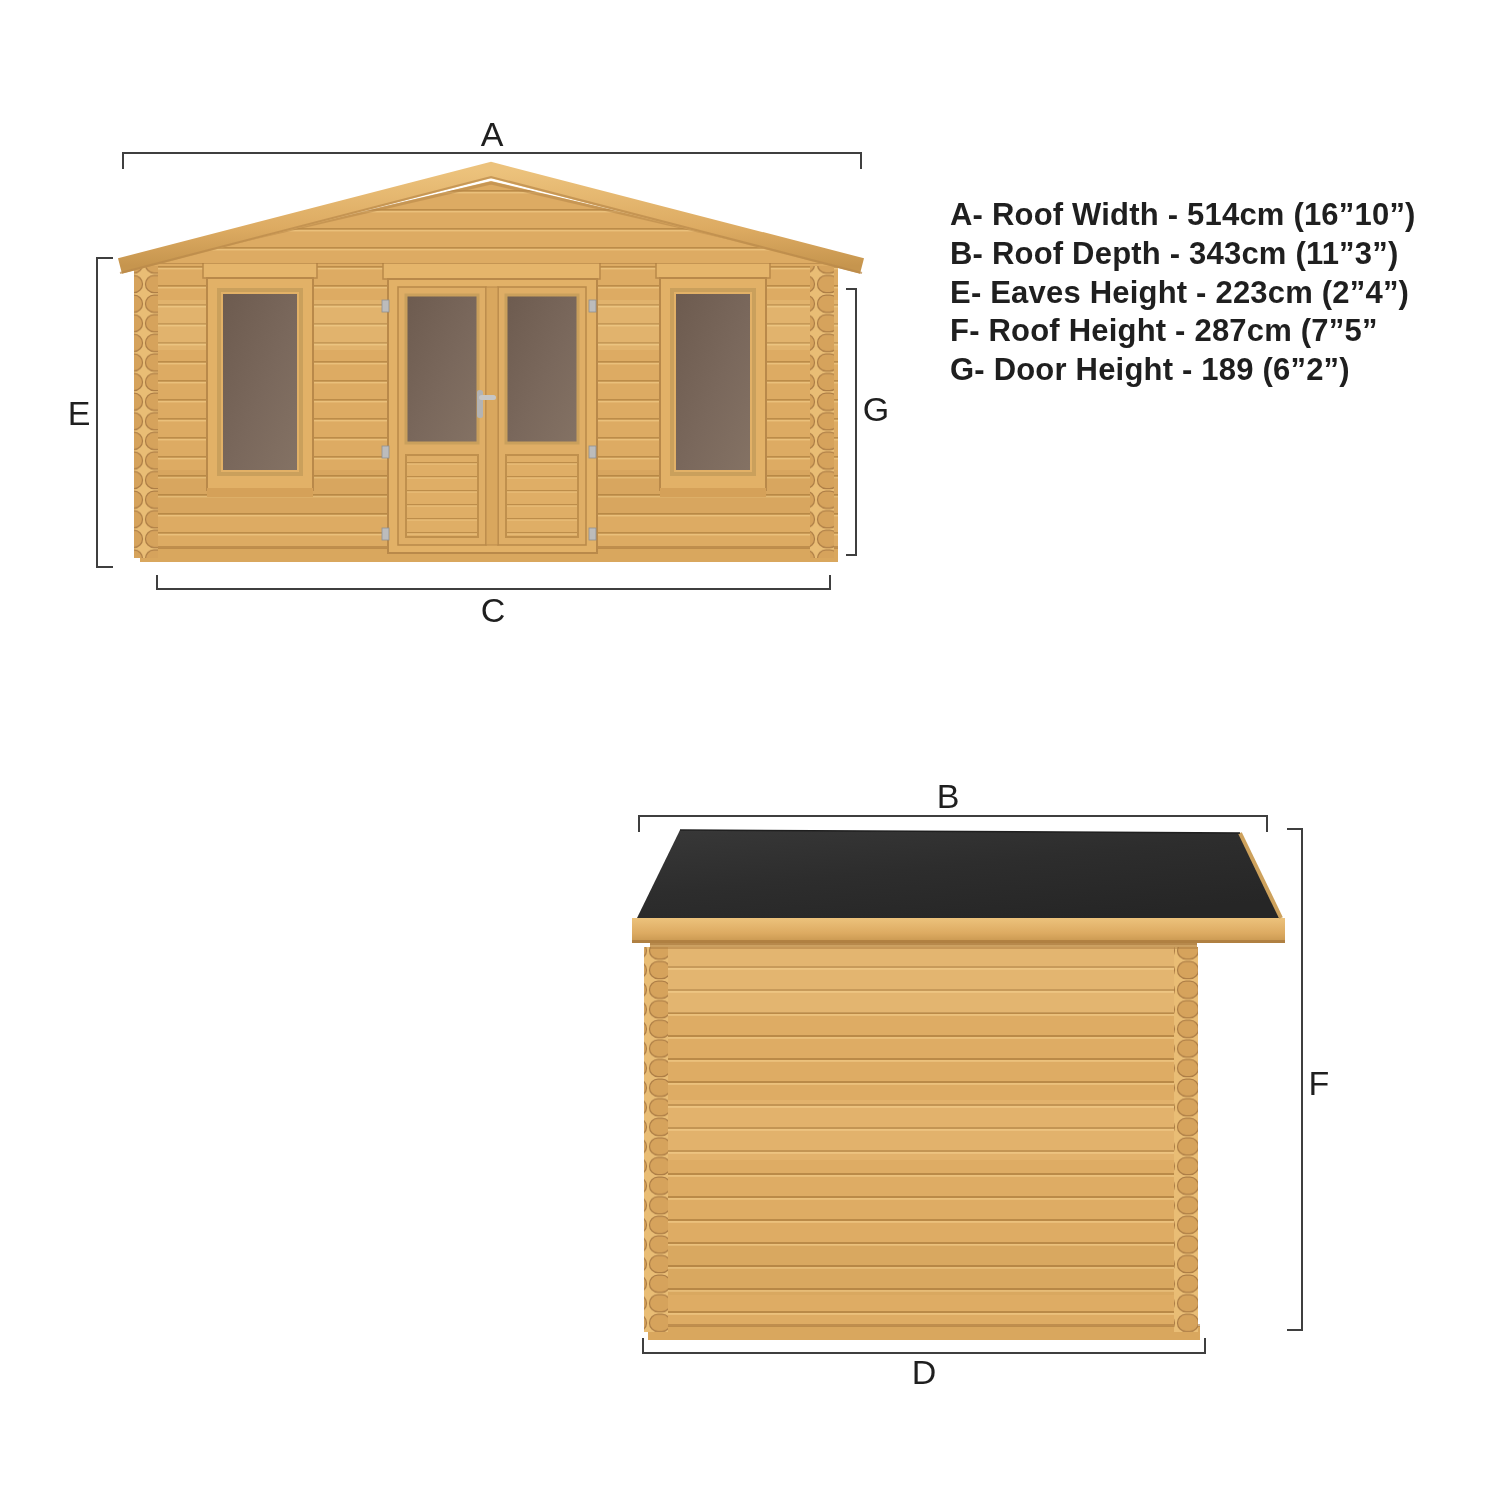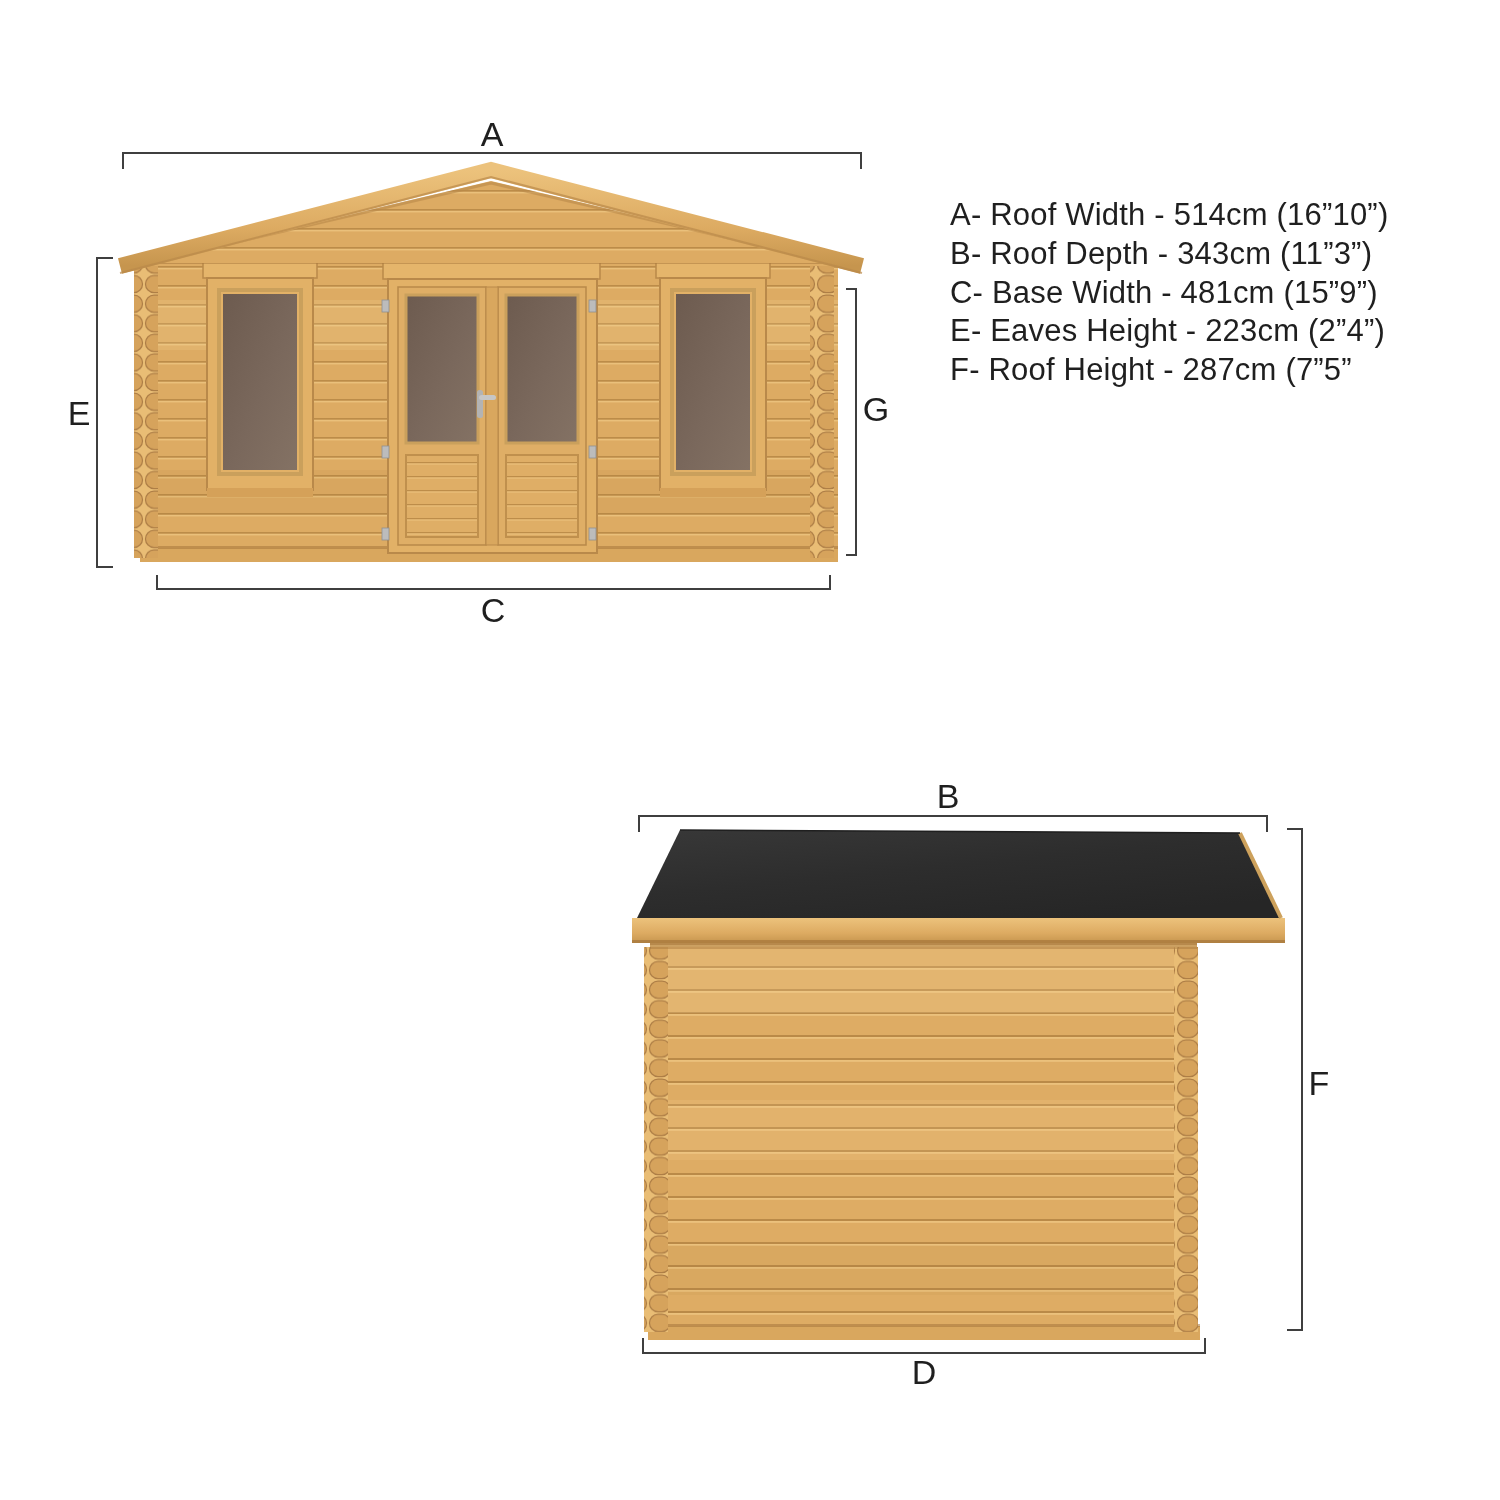--- a/index.html
+++ b/index.html
@@ -1,21 +1,21 @@
 <!DOCTYPE html>
 <html><head>
 <meta charset="utf-8">
 <style>
   html,body{margin:0;padding:0;background:#ffffff;}
   .canvas{position:relative;width:1500px;height:1500px;background:#ffffff;overflow:hidden;
           font-family:"Liberation Sans",sans-serif;}
   .diagram-svg{position:absolute;left:0;top:0;}
   .dim-letter{font-family:"Liberation Sans",sans-serif;font-size:34px;fill:#1f1f1f;}
   .spec-list{position:absolute;left:950px;top:196px;color:#1f1f1f;font-size:31px;
-             line-height:38.8px;white-space:nowrap;letter-spacing:0.2px;}
+             line-height:38.8px;white-space:nowrap;letter-spacing:0.2px;font-weight:bold;}
 </style>
 </head>
 <body>
 
 <div class="canvas">
 
 <svg class="diagram-svg" width="1500" height="1500" viewBox="0 0 1500 1500">
   <defs>
     <pattern id="planks" width="900" height="19" patternUnits="userSpaceOnUse">
       <rect width="900" height="19" fill="#ddab63"></rect>
@@ -158,18 +158,18 @@
   <text class="dim-letter" x="876" y="421" text-anchor="middle">G</text>
   <text class="dim-letter" x="493" y="622" text-anchor="middle">C</text>
   <text class="dim-letter" x="948" y="808" text-anchor="middle">B</text>
   <text class="dim-letter" x="1319" y="1095" text-anchor="middle">F</text>
   <text class="dim-letter" x="924" y="1384" text-anchor="middle">D</text>
 </svg>
 
 <div class="spec-list">
   <div>A- Roof Width - 514cm (16”10”)</div>
   <div>B- Roof Depth - 343cm (11”3”)</div>
-  <div>C- Base Width - 481cm (15”9”)</div>
   <div>E- Eaves Height - 223cm (2”4”)</div>
   <div>F- Roof Height - 287cm (7”5”</div>
+  <div>G- Door Height - 189 (6”2”)</div>
 </div>
 
 </div>
 
 </body></html>

